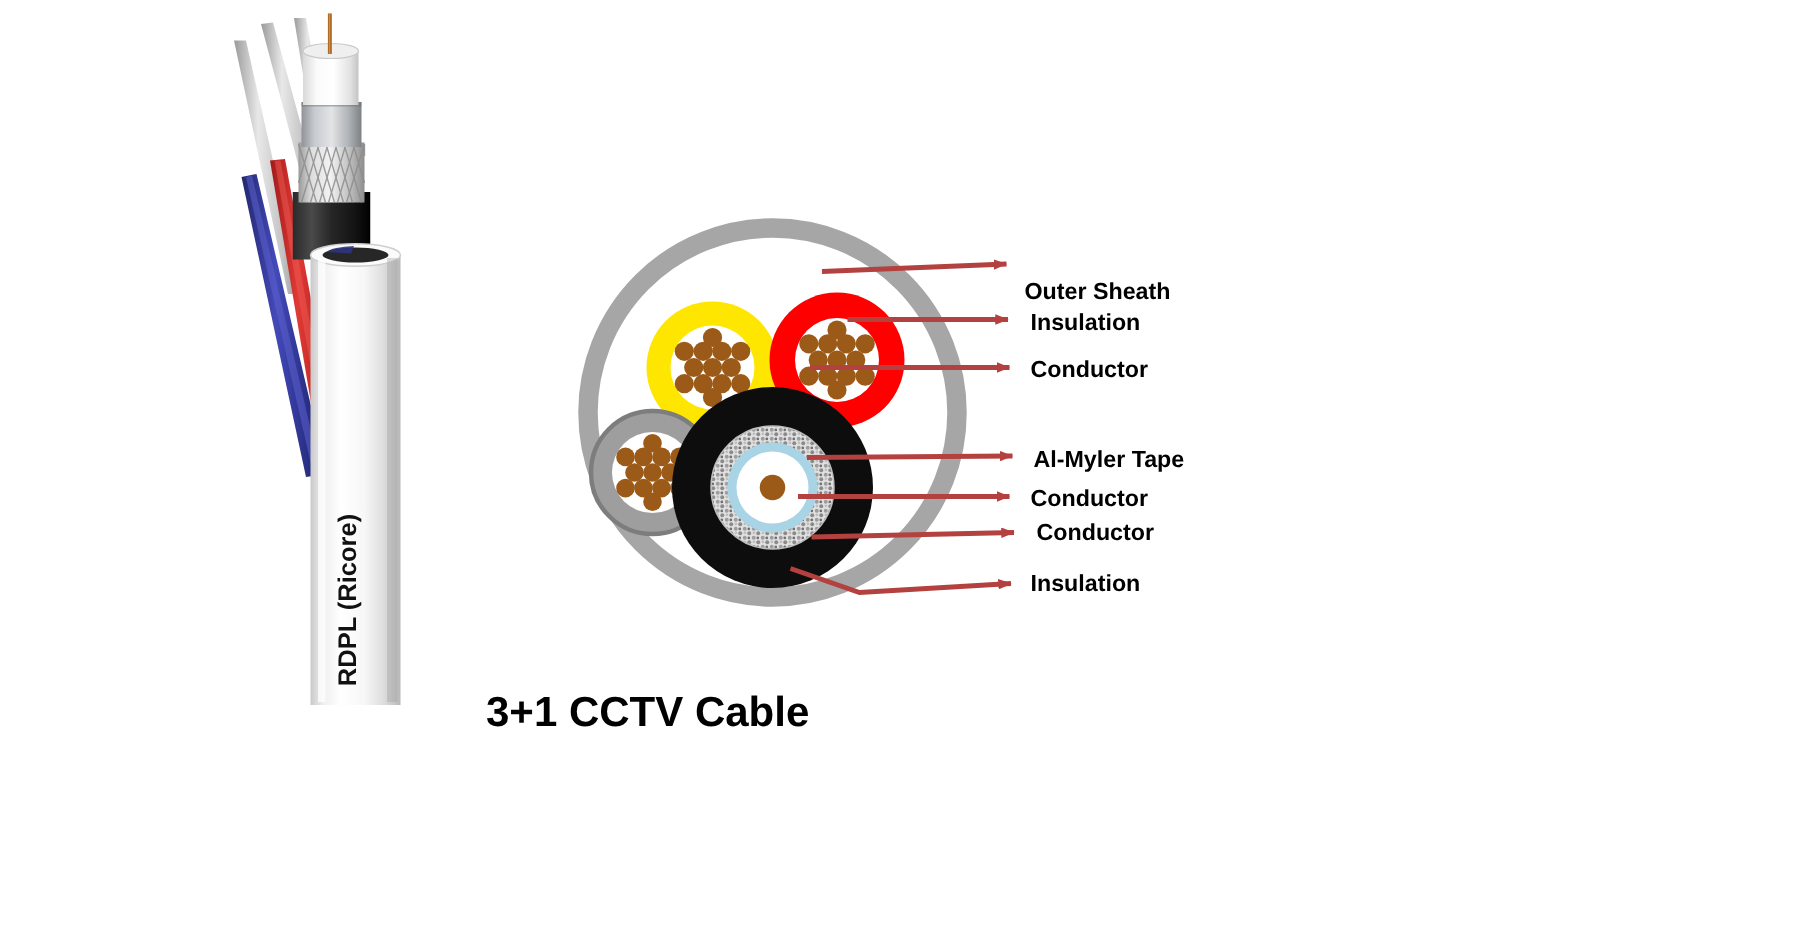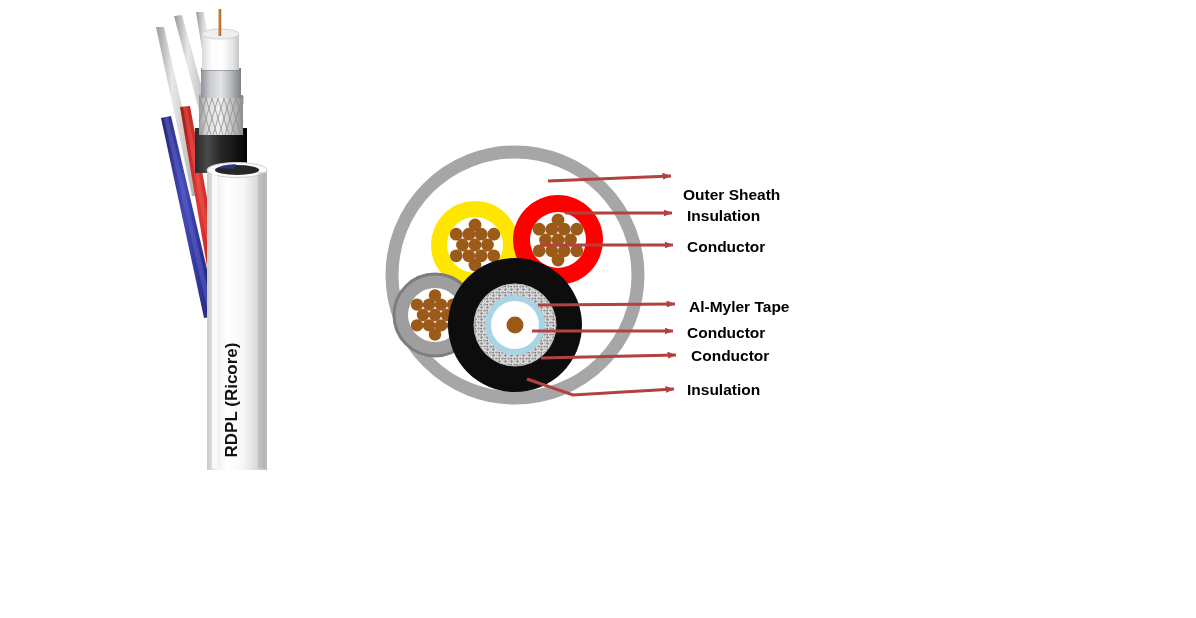--- a/index.html
+++ b/index.html
@@ -306,14 +306,15 @@
   </svg>
 
   <div class="label" style="left:683px; top:168px;margin-top:18px;">Outer Sheath</div>
   <div class="label" style="left:687px; top:207px;">Insulation</div>
   <div class="label" style="left:687px; top:238px;">Conductor</div>
   <div class="label" style="left:689px; top:298px;">Al-Myler Tape</div>
   <div class="label" style="left:687px; top:324px;">Conductor</div>
   <div class="label" style="left:691px; top:347px;">Conductor</div>
   <div class="label" style="left:687px; top:381px;">Insulation</div>
 
+  <div class="title">3+1 CCTV Cable</div>
 
 </div>
 
 </body></html>

